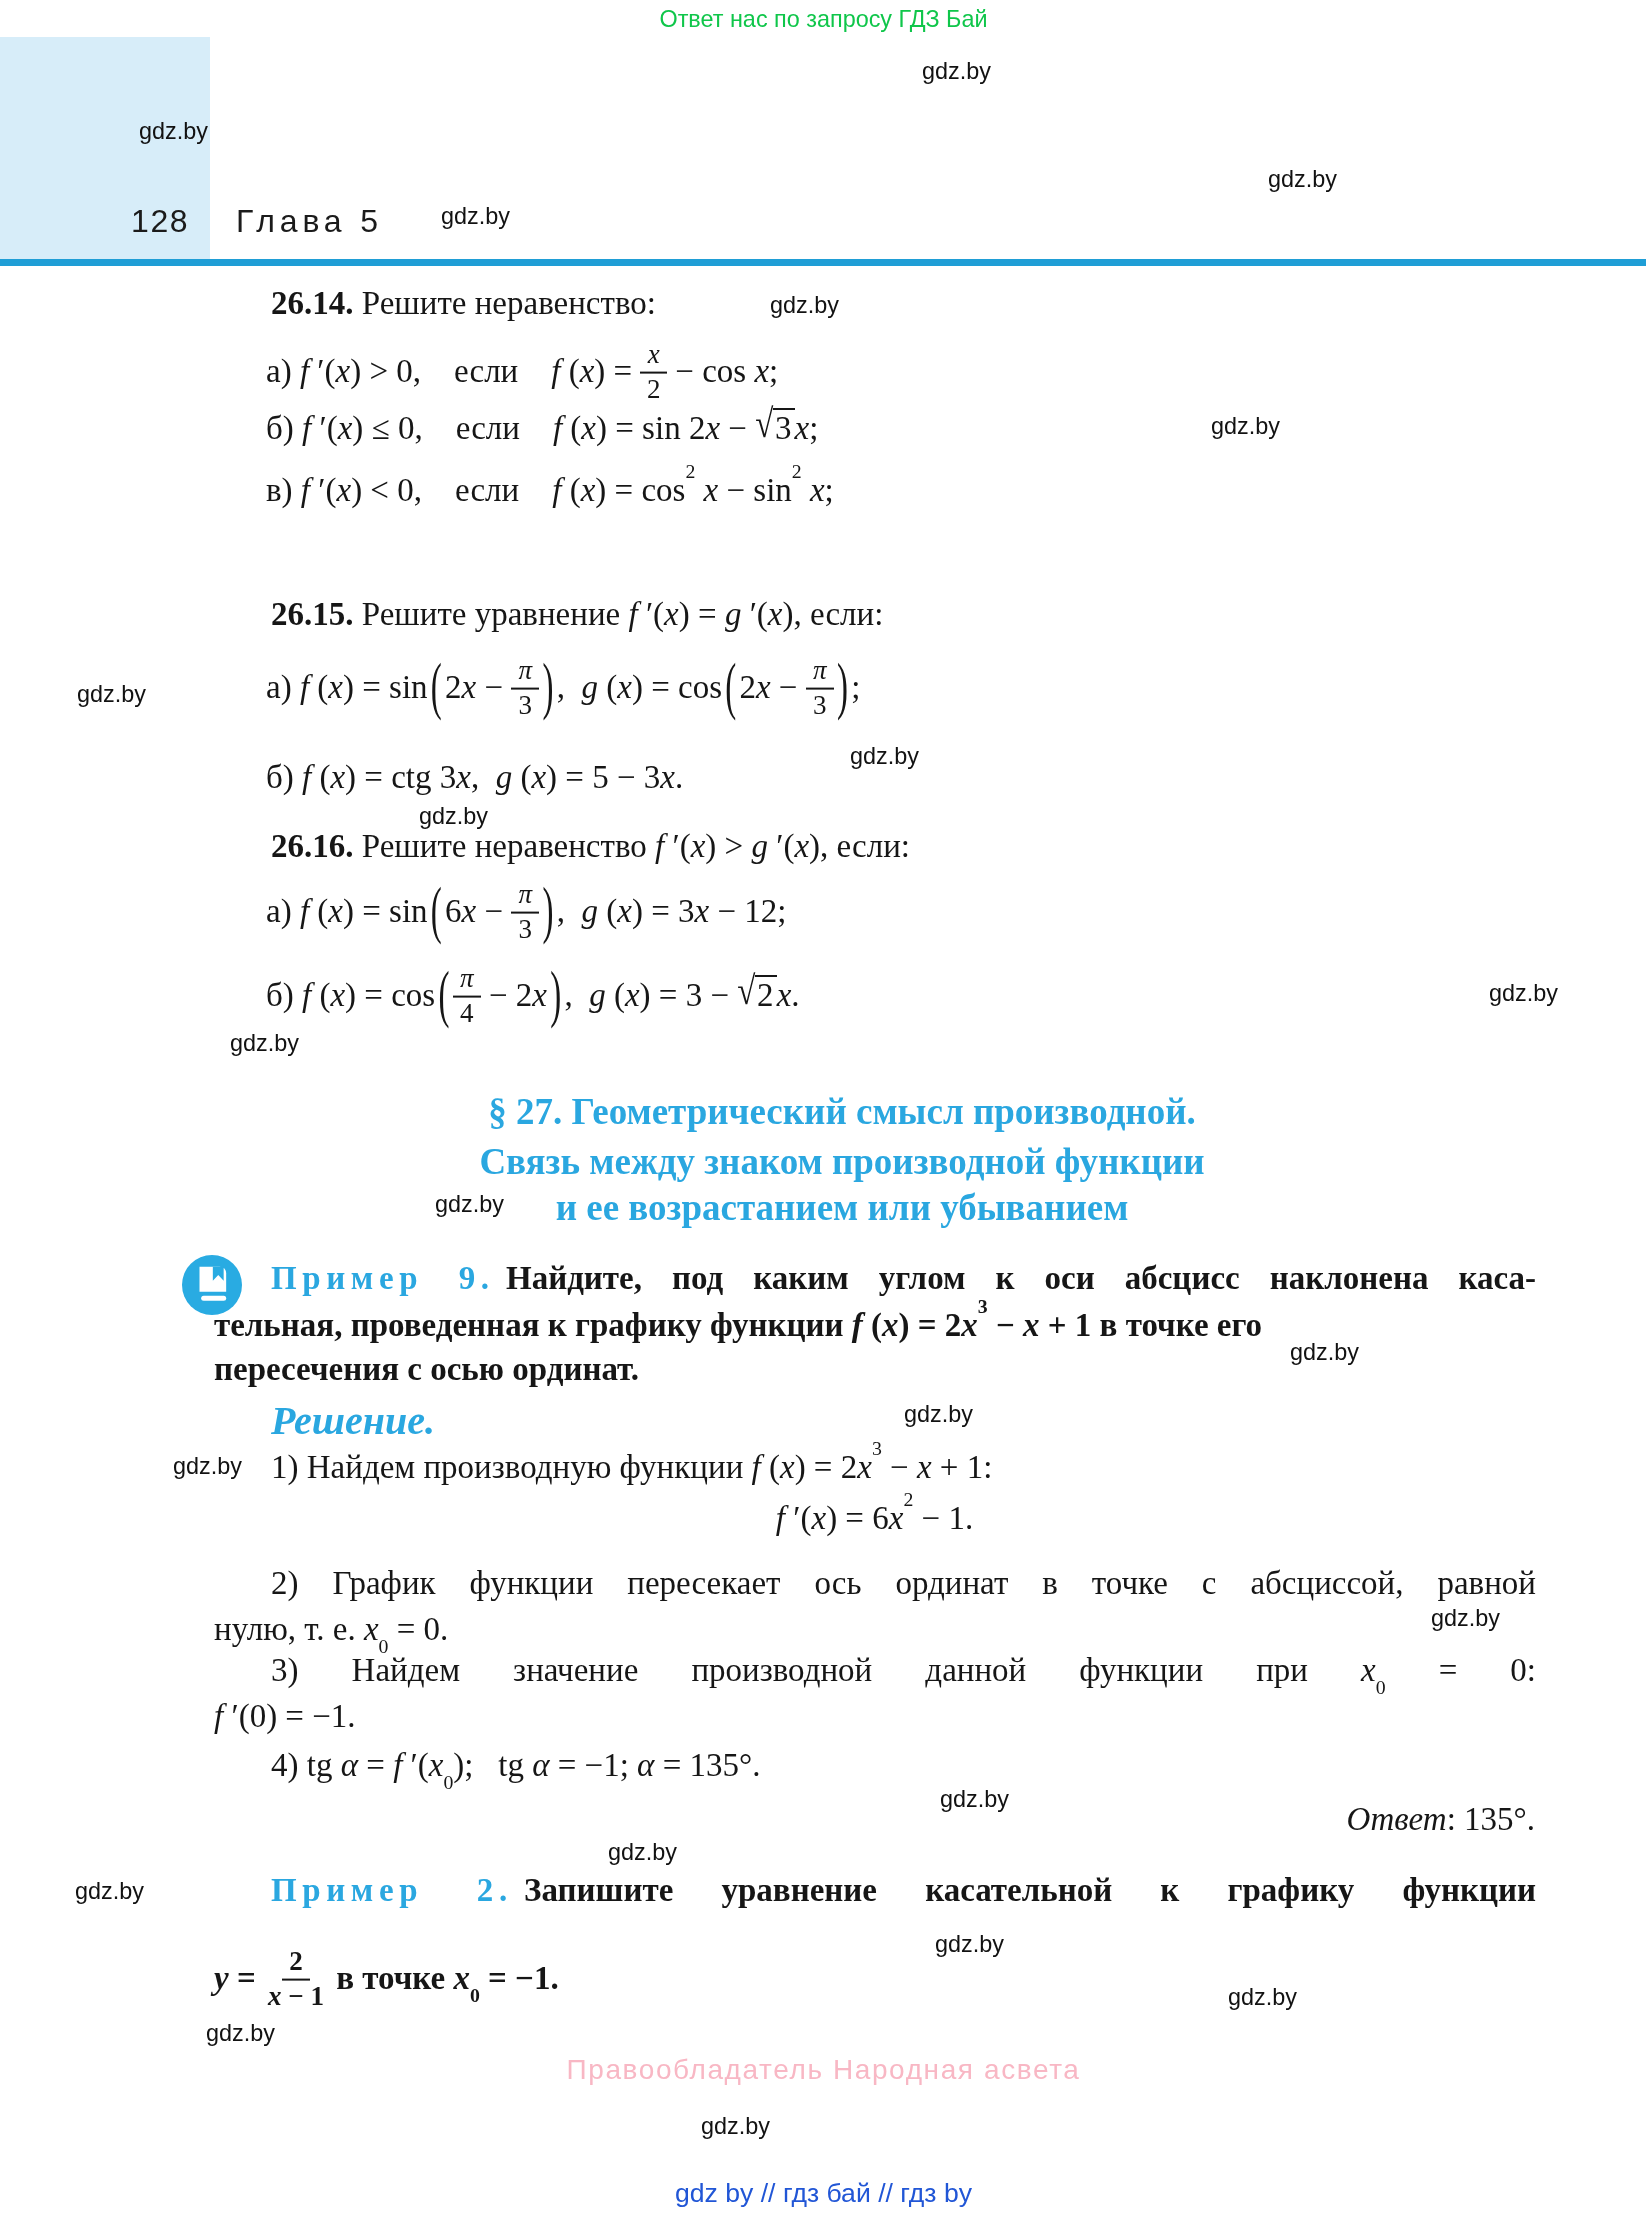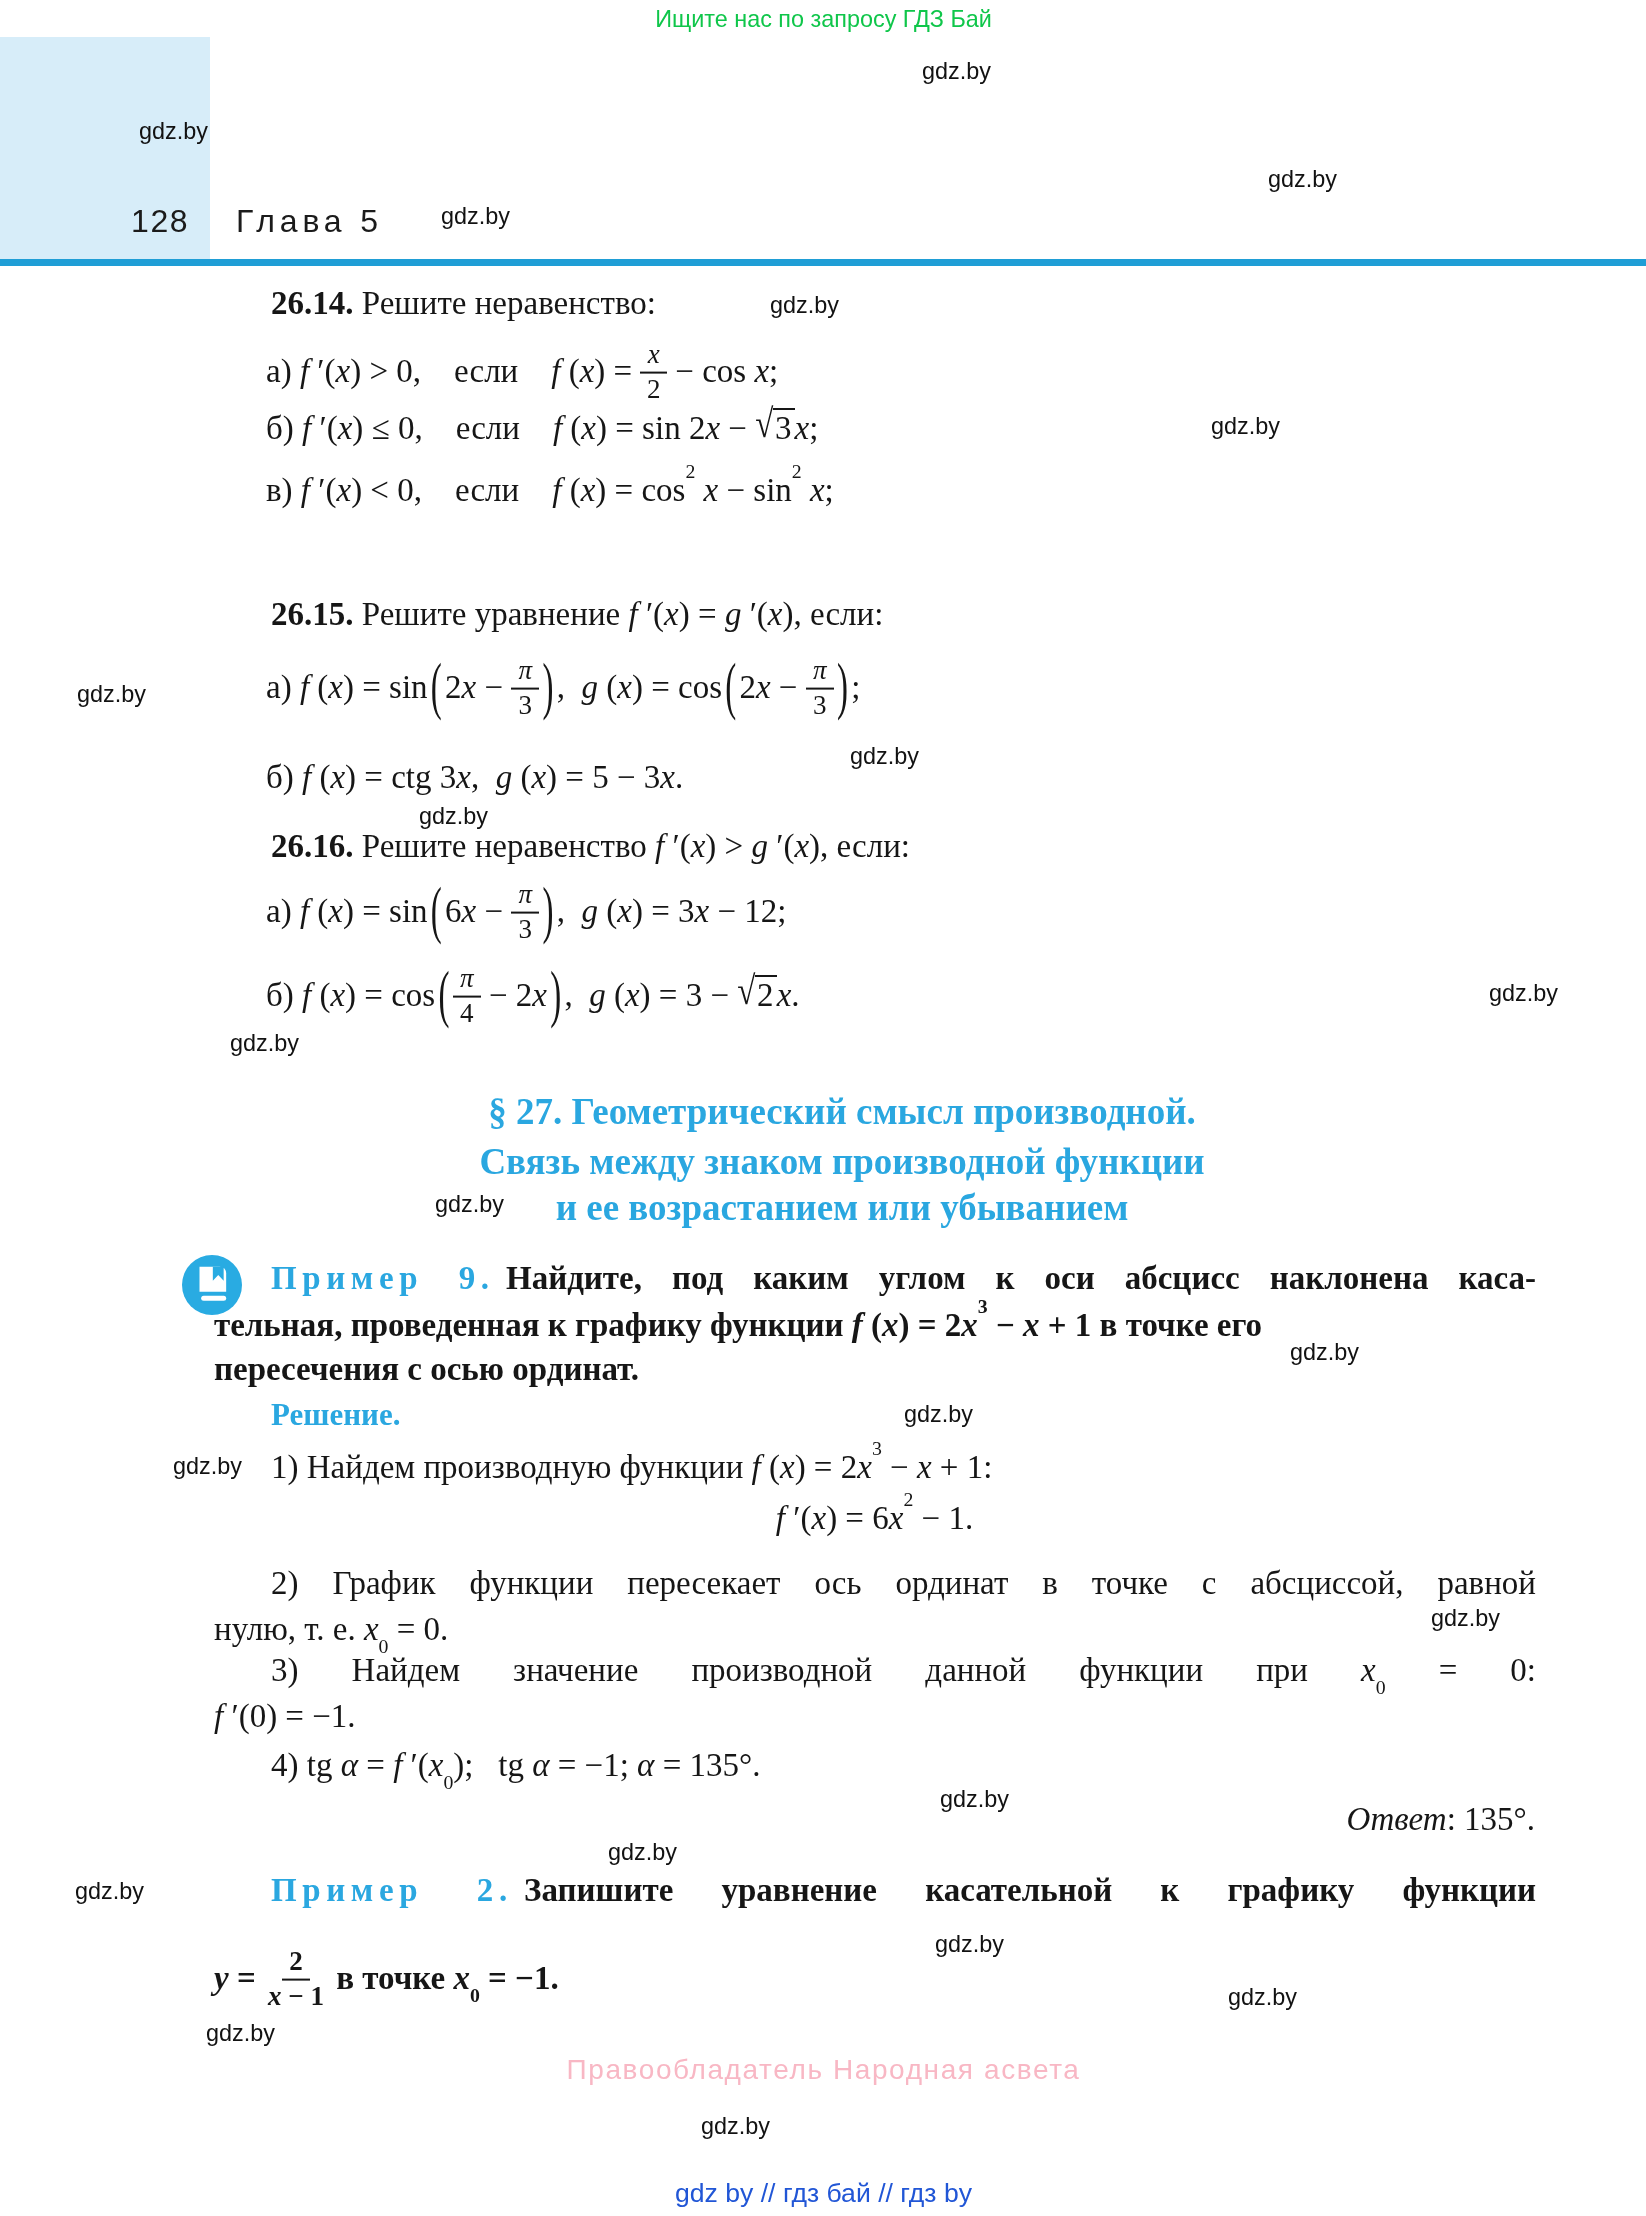--- a/index.html
+++ b/index.html
@@ -8,21 +8,21 @@
   }
   html,body{margin:0;padding:0;background:#9a9a9a;}
   .page{position:relative;width:1647px;height:2216px;background:#ffffff;
         font-family:"Liberation Serif",serif;color:var(--ink);overflow:hidden;}
   .ln{position:absolute;font-size:33px;line-height:1.18;white-space:nowrap;}
   .just{white-space:normal;text-align:justify;text-align-last:justify;}
   .rightal{text-align:right;}
   .centeral{text-align:center;}
   .exbold{font-weight:bold;}
   .exlabel{color:var(--cyan);font-weight:bold;letter-spacing:5.6px;margin-right:11.3px;}
-  .sollabel{color:var(--cyan);font-weight:bold;font-size:31px;}
+  .sollabel{color:var(--cyan);font-weight:bold;font-style:italic;font-size:40px;}
   .sec{position:absolute;left:137px;width:1410px;text-align:center;color:var(--cyan);
        font-weight:bold;font-size:37px;white-space:nowrap;}
   .banner{position:absolute;left:0;top:6.4px;width:100%;text-align:center;
           font-family:"Liberation Sans",sans-serif;font-size:23.4px;color:var(--green);}
   .cornerbox{position:absolute;left:0;top:37px;width:210px;height:225px;background:var(--box);}
   .pagenum{position:absolute;left:131px;top:203px;font-family:"Liberation Sans",sans-serif;
            font-size:32px;letter-spacing:1.6px;color:#1b1b1b;}
   .chapter{position:absolute;left:236px;top:203px;font-family:"Liberation Sans",sans-serif;
            font-size:32px;letter-spacing:4.8px;color:#1b1b1b;}
   .rule{position:absolute;left:0;top:259px;width:100%;height:7.3px;background:var(--rule);}
@@ -41,21 +41,21 @@
   .rs{display:inline-block;transform:scaleY(1.22);transform-origin:bottom;}
   .sqr{border-top:2.4px solid currentColor;padding:0 3.2px 0 1.6px;}
   .bp{display:inline-block;transform:scaleY(1.9);transform-origin:center;margin:0 3.2px;font-weight:300;}
   .exicon{position:absolute;left:182px;top:1255px;width:60px;height:60px;}
 </style>
 </head>
 <body>
 
 <div class="page">
 
-  <div class="banner">Ищите нас по запросу ГДЗ Бай</div>
+  <div class="banner">Ответ нас по запросу ГДЗ Бай</div>
 
   <div class="cornerbox"></div>
   <div class="pagenum">128</div>
   <div class="chapter">Глава 5</div>
   <div class="rule"></div>
 
   <div class="ln" style="left:271px;top:284px;"><b>26.14.</b> Решите неравенство:</div>
   <div class="ln" style="left:266px;top:343px;">а) <i>f</i> ′(<i>x</i>) &gt; 0,  если  <i>f</i> (<i>x</i>) = <span class="fr">
         <span class="n"><i>x</i></span>
         <span class="d">2</span>

